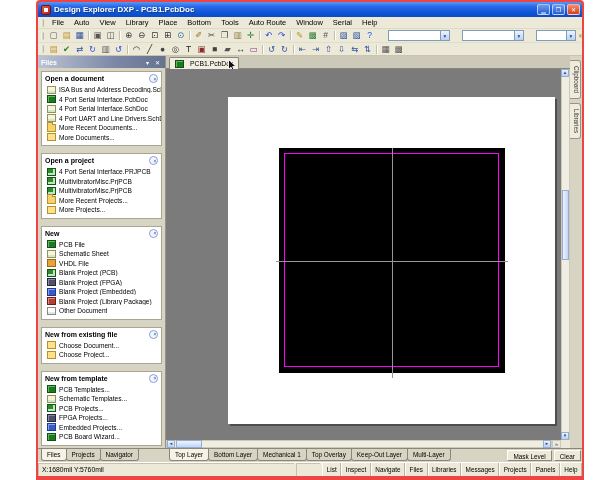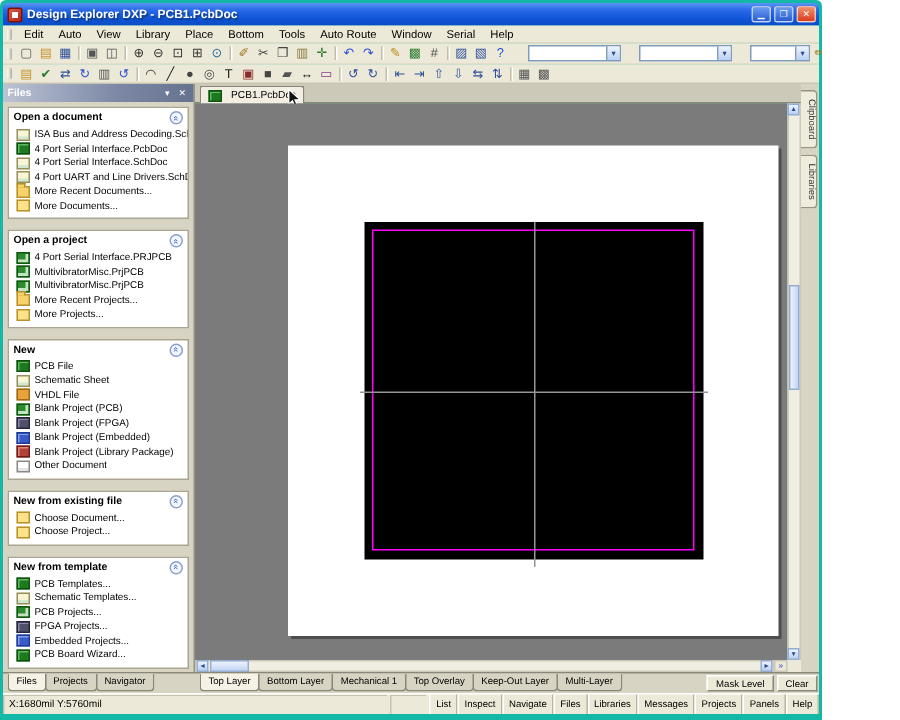--- a/index.html
+++ b/index.html
@@ -1,19 +1,19 @@
 <!DOCTYPE html>
 <html><head>
 <meta charset="utf-8">
 <style>
   * { margin:0; padding:0; box-sizing:border-box; }
   html,body { width:600px; height:480px; overflow:hidden; }
   body { font-family:"Liberation Sans","DejaVu Sans",sans-serif; font-size:7px; color:#000; }
 
-  .window { position:relative; width:548px; height:480px; background:#14b8a6; border-radius:4px 4px 0 0; overflow:hidden; }
+  .window { position:relative; width:548px; height:480px; background:#ef4444; border-radius:4px 4px 0 0; overflow:hidden;margin-left:36px; }
 
   
   .titlebar { position:absolute; left:2px; top:2px; right:2px; height:15px;
     background:linear-gradient(180deg,#5a96f2 0%,#2a6ae8 30%,#0f55d8 70%,#0c4bc4 100%);
     border-radius:3px 3px 0 0; display:flex; align-items:center; padding:0 2px; }
   .app-icon { width:10px; height:10px; margin:0 3px 0 1px; background:linear-gradient(135deg,#e05a4a,#b02418);
     border:1px solid #7a1208; border-radius:2px; flex:none; position:relative; }
   .app-icon::after { content:""; position:absolute; left:2px; top:2px; width:4px; height:4px; background:#fff; }
   .title { flex:1; color:#fff; font-weight:bold; font-size:8px; white-space:nowrap; text-shadow:1px 1px 1px #123a7a; }
   .winbtn { width:13px; height:11px; margin-left:2px; border:1px solid rgba(255,255,255,.6); border-radius:2px;
@@ -142,21 +142,21 @@
       </span>
     <span class="winbtn close">
         <span>✕</span>
       </span>
   </div>
 
   <div class="menubar">
     <span class="grip"></span>
     <div class="tblist">
 
-    <span class="menu-item">Edit</span>
+    <span class="menu-item">File</span>
         <span class="menu-item">Auto</span>
         <span class="menu-item">View</span>
         <span class="menu-item">Library</span>
         <span class="menu-item">Place</span>
         <span class="menu-item">Bottom</span>
         <span class="menu-item">Tools</span>
         <span class="menu-item">Auto Route</span>
         <span class="menu-item">Window</span>
         <span class="menu-item">Serial</span>
         <span class="menu-item">Help</span>

